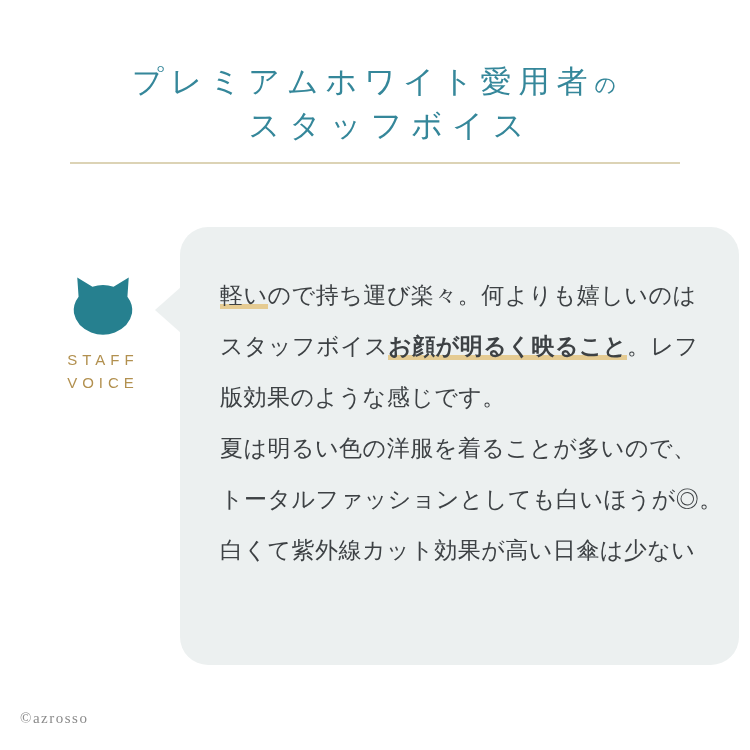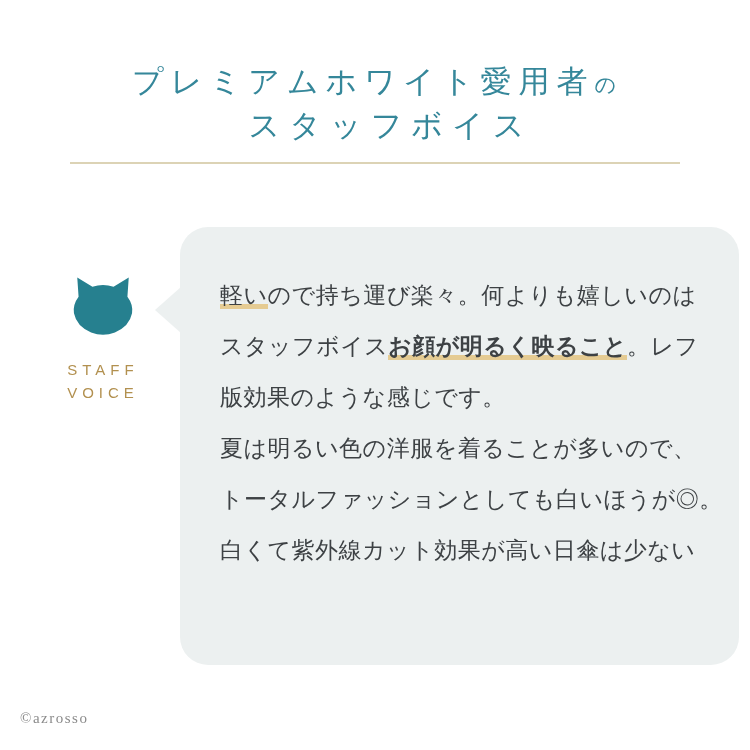--- a/index.html
+++ b/index.html
@@ -25,21 +25,21 @@
     position: absolute; top: 162px; left: 70px; width: 610px;
     border: none; margin: 0;
     border-top: 2px solid var(--divider-tan);
   }
 
   
   .badge { position: absolute; left: 58px; top: 271px; width: 90px; text-align: center; }
   .cat-icon { display: block; width: 66px; height: 70px; margin: 0 auto; }
   .cat-icon path { fill: var(--cat-teal); }
   .badge-label {
-    margin-top: 17px;
+    margin-top: 7px;
     font-family: "Liberation Sans", sans-serif;
     font-size: 15px; letter-spacing: 5px;
     line-height: 1.55;
     color: var(--gold-label);
   }
   .badge-label span { display: block; }
 
   
   .bubble {
     position: absolute; left: 180px; top: 227px;

